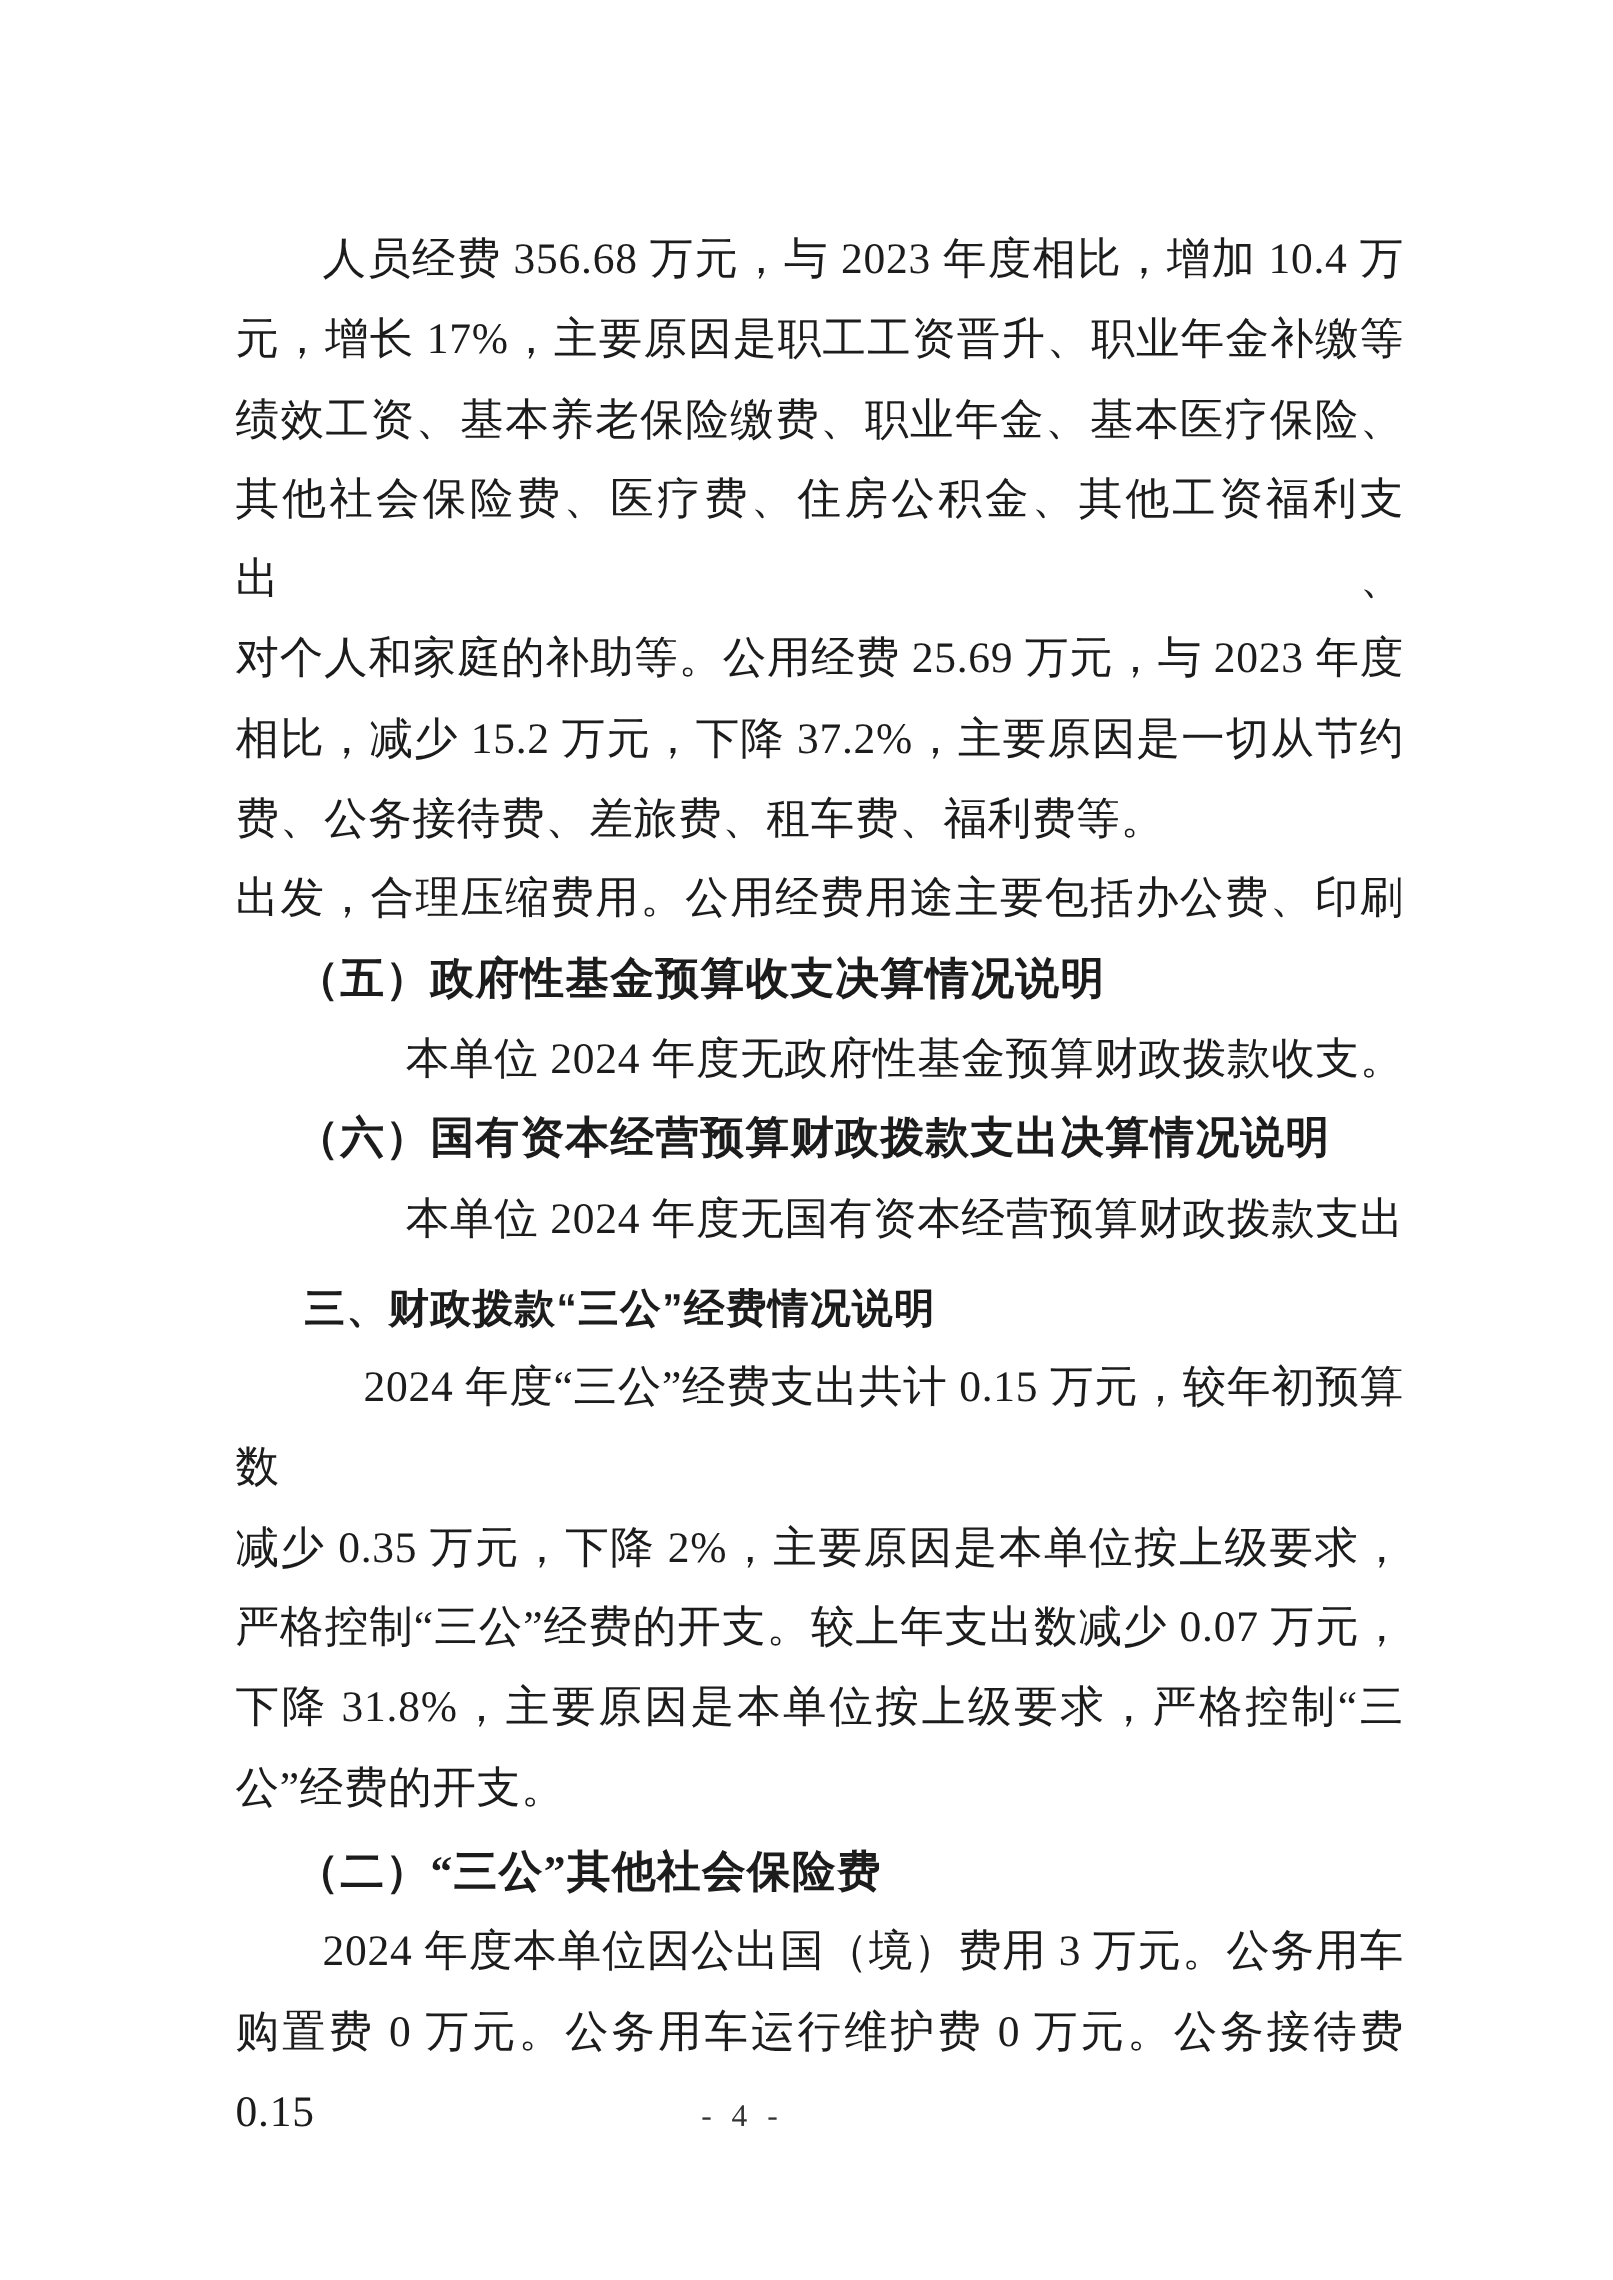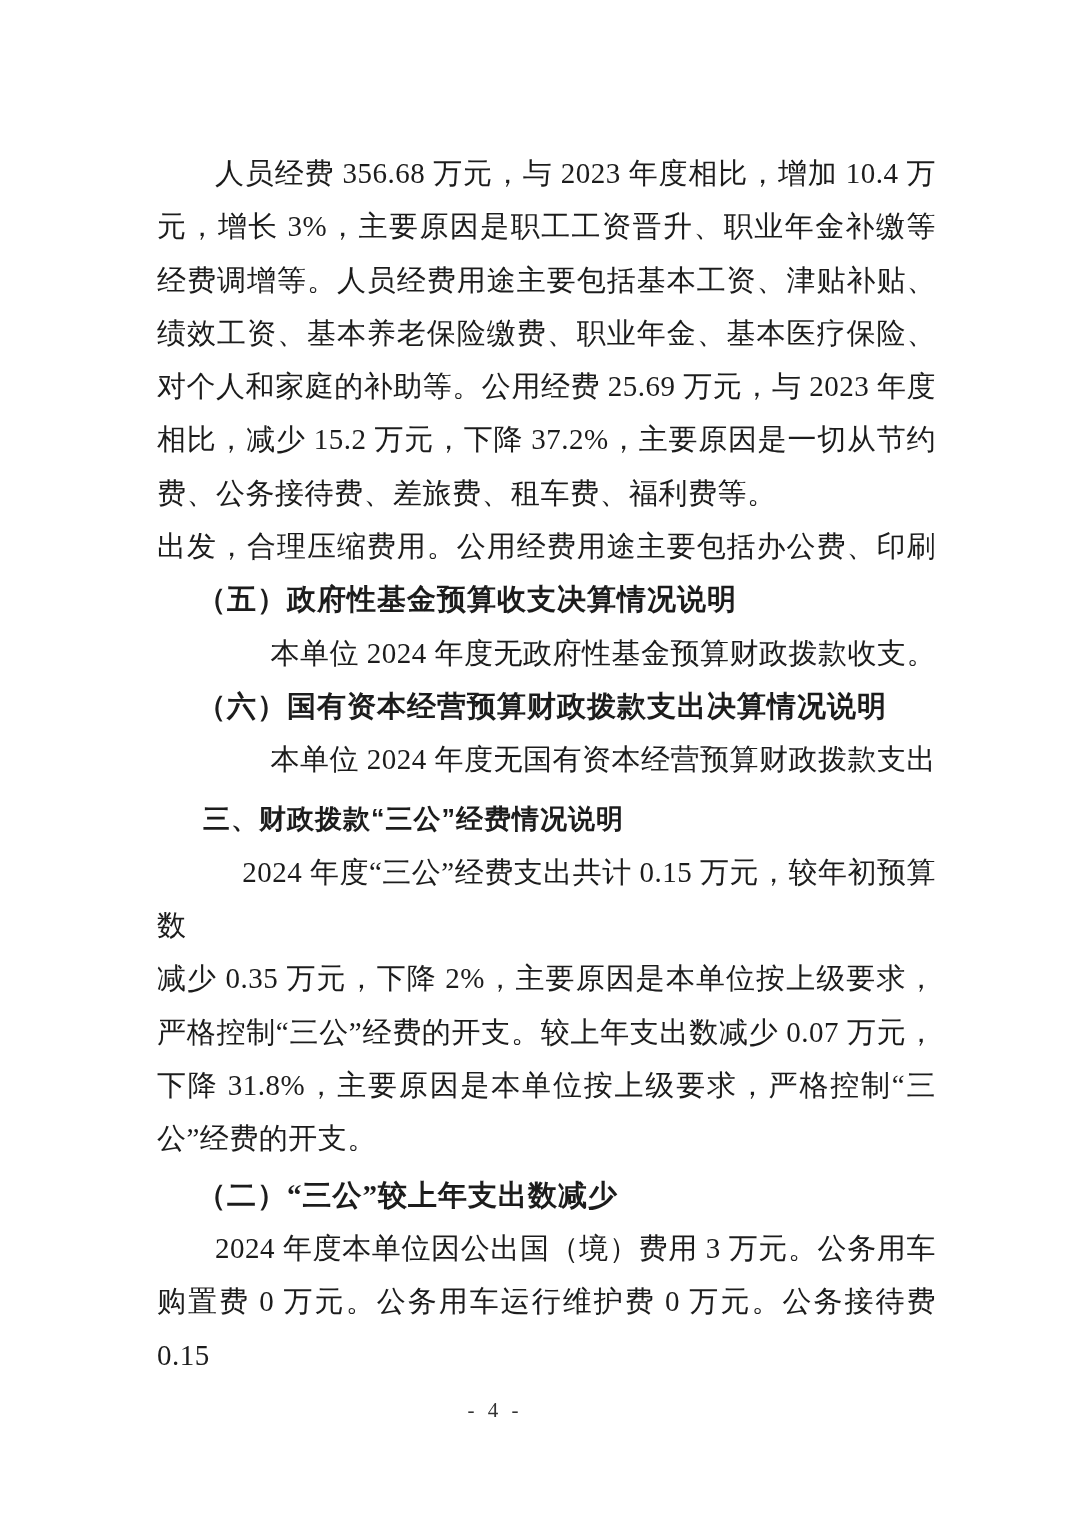--- a/index.html
+++ b/index.html
@@ -61,35 +61,35 @@
     color: #333333;
     letter-spacing: 4px;
   }
 </style>
 </head>
 <body>
 
 <div class="page">
   <div class="content">
     <div class="line indent justify">人员经费 356.68 万元，与 2023 年度相比，增加 10.4 万</div>
-    <div class="line justify">元，增长 3%，主要原因是职工工资晋升、职业年金补缴等</div>
-    <div class="line justify">经费调增等。人员经费用途主要包括基本工资、津贴补贴、</div>
+    <div class="line justify">元，增长 17%，主要原因是职工工资晋升、职业年金补缴等</div>
     <div class="line justify">绩效工资、基本养老保险缴费、职业年金、基本医疗保险、</div>
+    <div class="line justify">其他社会保险费、医疗费、住房公积金、其他工资福利支出、</div>
     <div class="line justify">对个人和家庭的补助等。公用经费 25.69 万元，与 2023 年度</div>
     <div class="line justify">相比，减少 15.2 万元，下降 37.2%，主要原因是一切从节约</div>
     <div class="line">费、公务接待费、差旅费、租车费、福利费等。</div>
     <div class="line justify">出发，合理压缩费用。公用经费用途主要包括办公费、印刷</div>
     <div class="line h2">（五）政府性基金预算收支决算情况说明</div>
     <div class="line indent">本单位 2024 年度无政府性基金预算财政拨款收支。</div>
     <div class="line h2">（六）国有资本经营预算财政拨款支出决算情况说明</div>
     <div class="line indent">本单位 2024 年度无国有资本经营预算财政拨款支出</div>
     <div class="line h1 gap-lg">三、财政拨款“三公”经费情况说明</div>
     <div class="line indent justify">2024 年度“三公”经费支出共计 0.15 万元，较年初预算数</div>
     <div class="line justify">减少 0.35 万元，下降 2%，主要原因是本单位按上级要求，</div>
     <div class="line justify">严格控制“三公”经费的开支。较上年支出数减少 0.07 万元，</div>
     <div class="line justify">下降 31.8%，主要原因是本单位按上级要求，严格控制“三</div>
     <div class="line">公”经费的开支。</div>
-    <div class="line h2 gap-sm">（二）“三公”较上年支出数减少</div>
+    <div class="line h2 gap-sm">（二）“三公”其他社会保险费</div>
     <div class="line indent justify">2024 年度本单位因公出国（境）费用 3 万元。公务用车</div>
     <div class="line justify">购置费 0 万元。公务用车运行维护费 0 万元。公务接待费 0.15</div>
   </div>
   <div class="footer">- 4 -</div>
 </div>
 
 </body></html>

